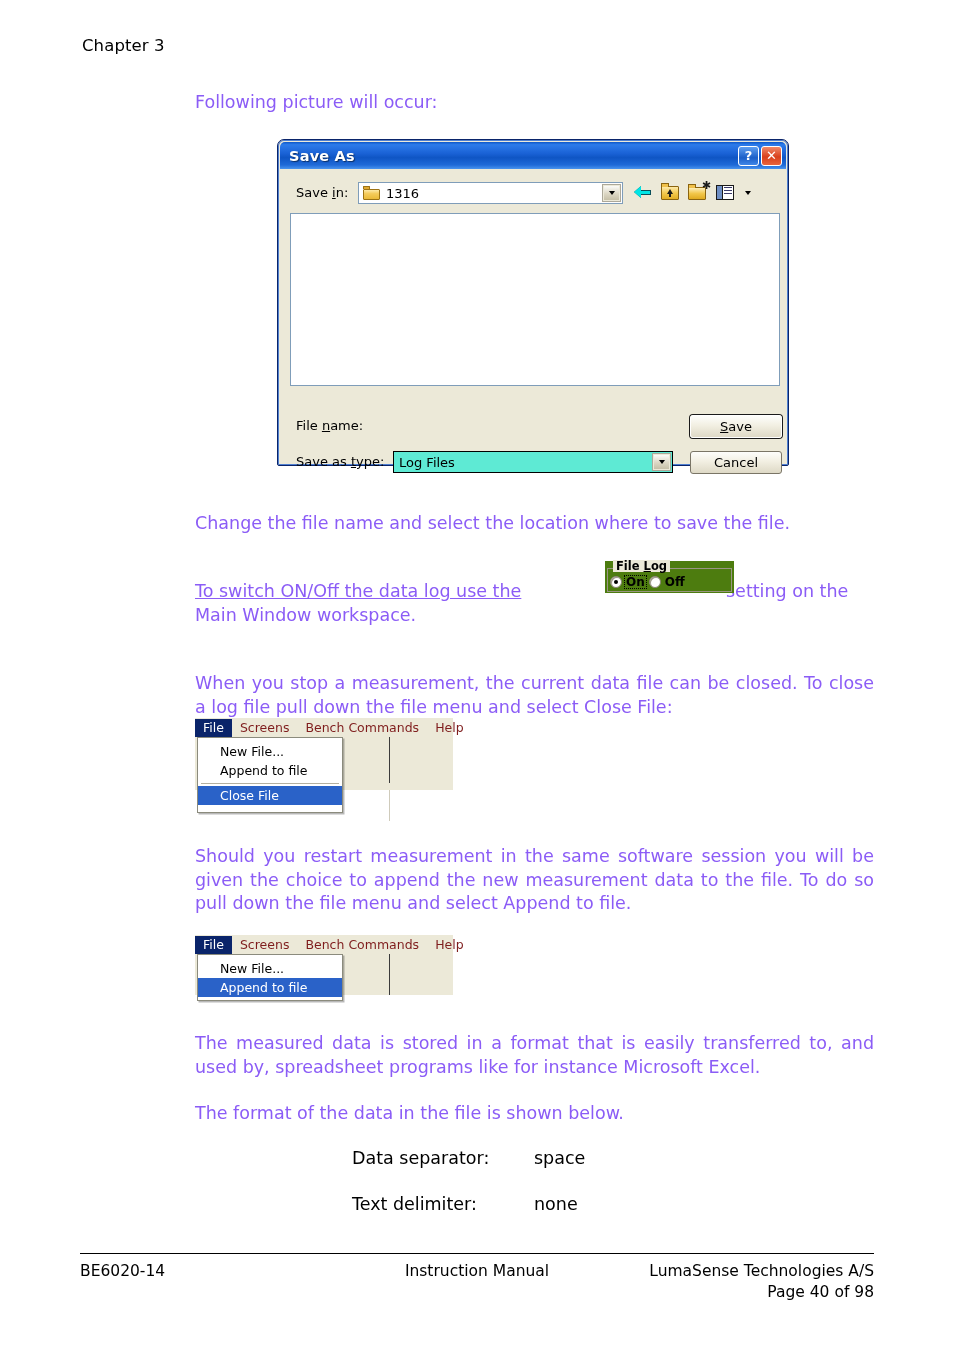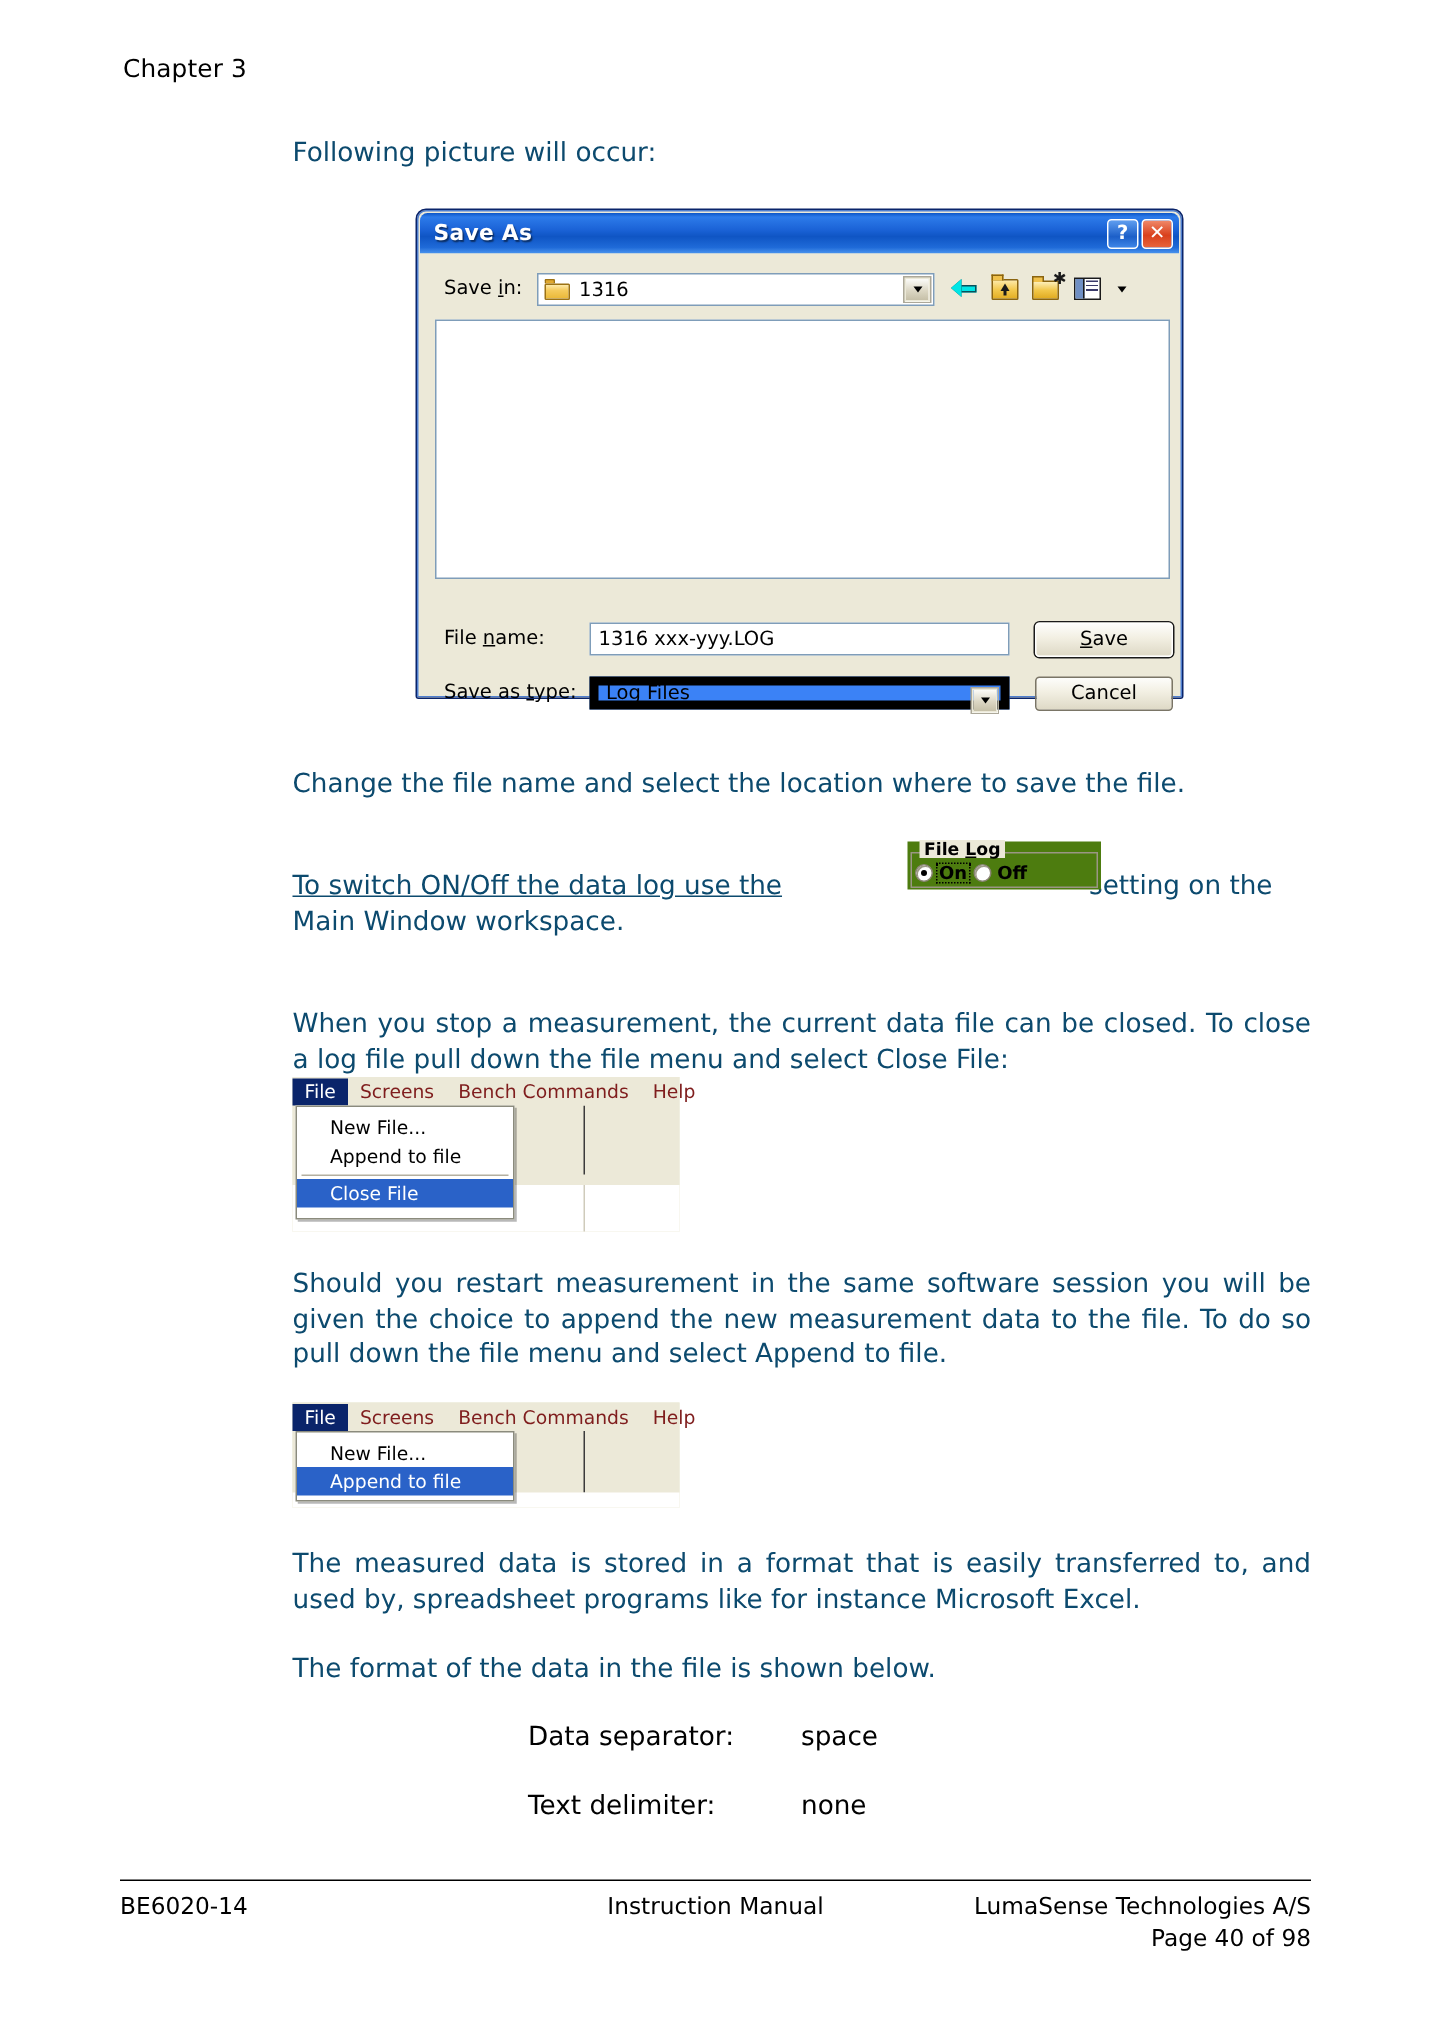--- a/index.html
+++ b/index.html
@@ -23,21 +23,21 @@
     top: 36px;
     font-size: 16.5px;
     letter-spacing: .1px;
   }
 
   .body-text {
     position: absolute;
     font-size: 17.5px;
     line-height: 23.5px;
     text-align: justify;
-    color: #0c4a6e;
+    color: #8b5cf6;
   }
 
   .no-justify { text-align: left; }
 
   
   .footer-rule {
     position: absolute;
     left: 80px;
     top: 1253px;
     width: 794px;
@@ -302,22 +302,22 @@
     border: 1px solid #7f9db9;
     box-sizing: border-box;
     display: flex; align-items: center;
     padding-left: 5px;
     font-size: 13px;
   }
   .combobox {
     position: absolute;
     left: 103px; top: 0;
     width: 280px; height: 22px;
-    background: #3b82f6;
-    border: 6px solid #000000;
+    background: #5eead4;
+    border: 1px solid #000000;
     box-sizing: border-box;
     display: flex; align-items: center;
     padding-left: 5px;
     font-size: 13px;
   }
   .btn {
     position: absolute;
     width: 92px; height: 23px;
     background: linear-gradient(180deg,#fdfdfb,#f2efe2 45%,#ded9c6);
     border: 1px solid #7a7566;
@@ -522,21 +522,20 @@
             <div class="vlines"></div>
         </div>
         <div class="views-caret"></div>
       </div>
     </div>
 
     <div class="filelist"></div>
 
     <div class="row-filename">
       <div class="lbl fld-label"><span>File </span><u>n</u><span>ame:</span></div>
-      <div class="txtbox">1316 xxx-yyy.LOG</div>
       <div class="btn btn-default btn-save">
           <u>S</u>
           <span>ave</span>
         </div>
     </div>
 
     <div class="row-filetype">
       <div class="lbl fld-label"><span>Save as </span><u>t</u><span>ype:</span></div>
       <div class="combobox">
         <span>Log Files</span>

